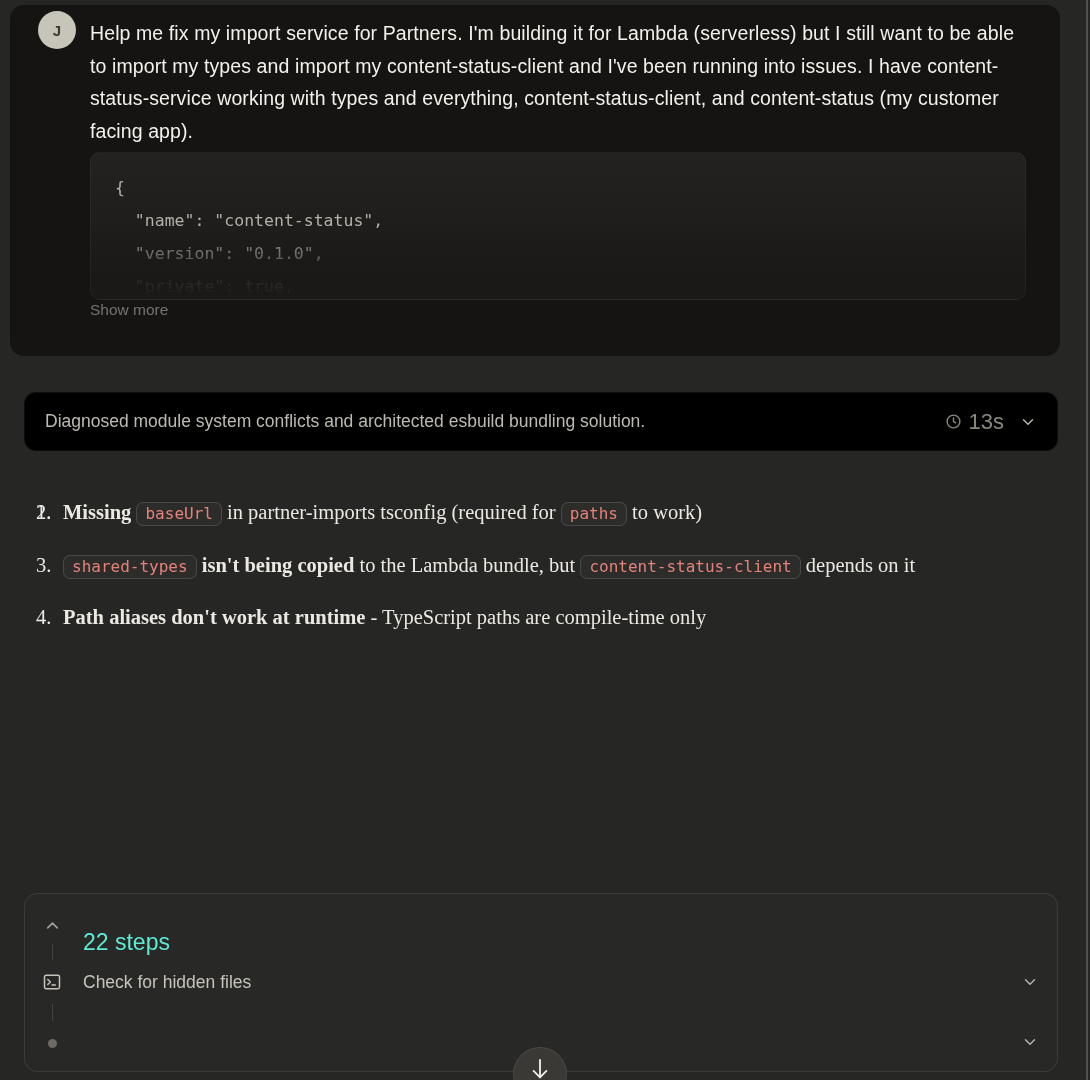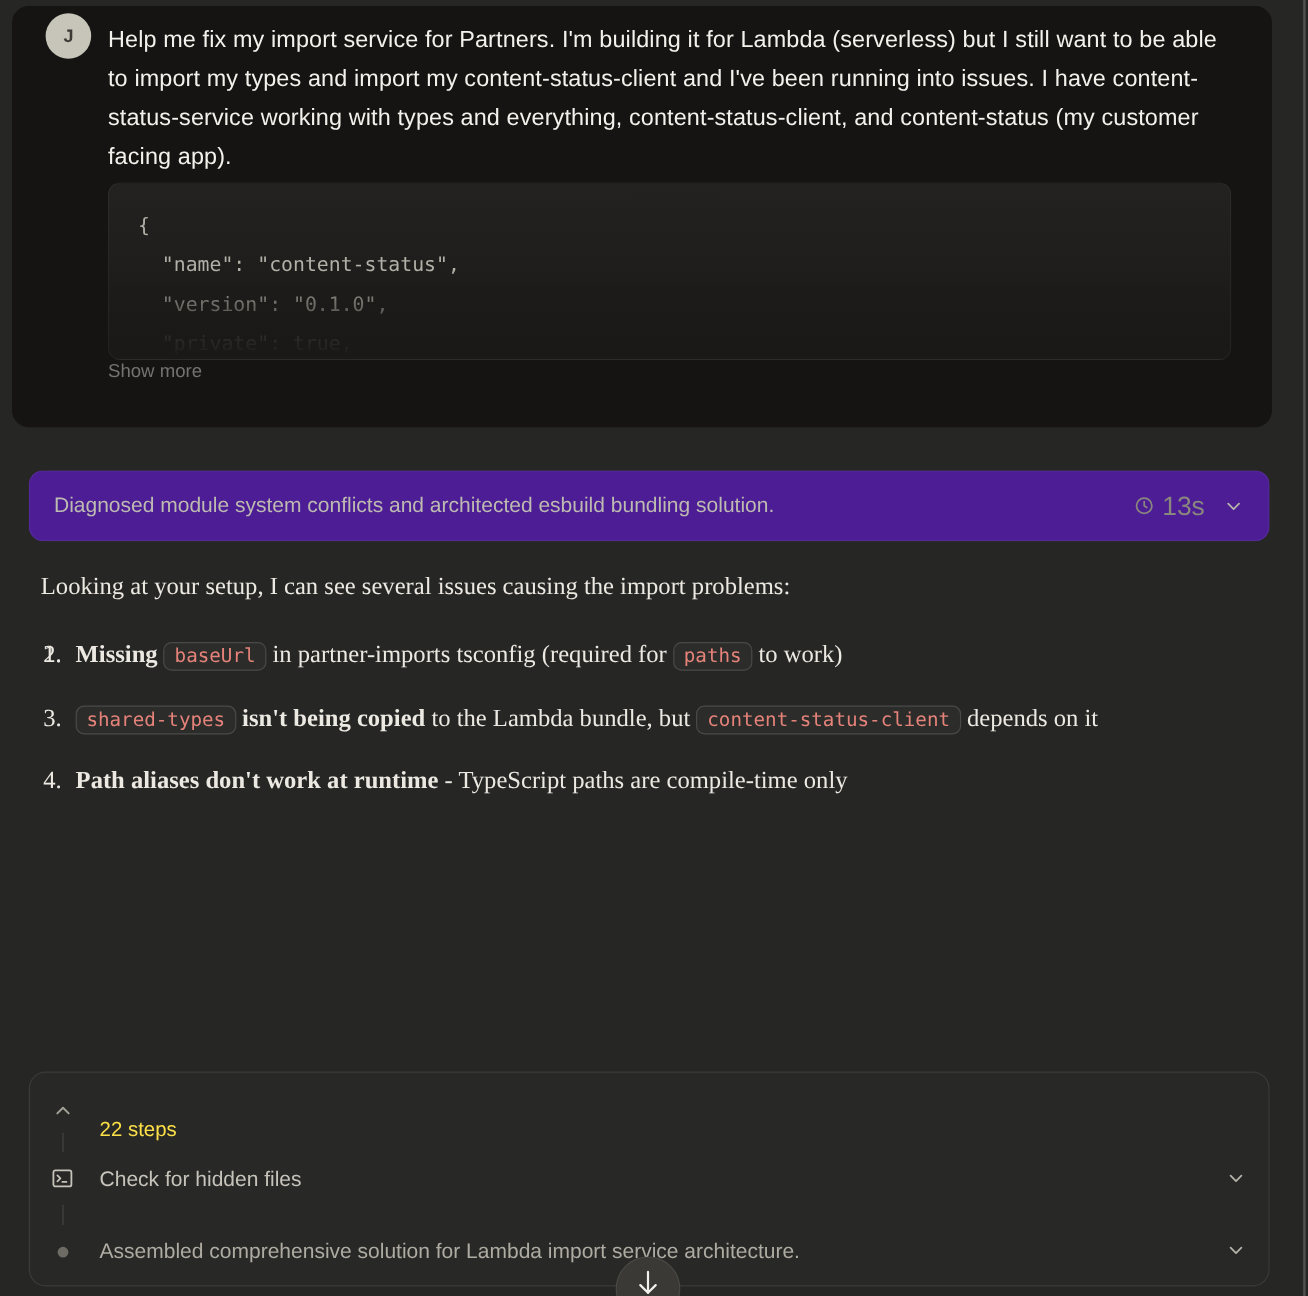--- a/index.html
+++ b/index.html
@@ -35,21 +35,21 @@
     background:linear-gradient(180deg,rgba(26,25,23,0) 0%,rgba(26,25,23,.85) 70%,#1a1917 100%);
   }
   .code-line{white-space:pre;}
   .show-more{
     position:absolute;left:80px;top:296px;font-size:15.5px;color:#737373;cursor:pointer;
     background:none;border:none;padding:0;font-family:inherit;
   }
   
   .thinking-bar{
     position:absolute;left:24px;top:392px;width:1034px;height:59px;box-sizing:border-box;
-    background:#4c1d95;border:1px solid rgba(255,255,255,.055);border-radius:12px;
+    background:#000000;border:1px solid rgba(255,255,255,.055);border-radius:12px;
     display:flex;align-items:center;padding:16px 20px;cursor:pointer;
   }
   .thinking-label{flex:1;font-size:17.5px;color:#bdbab1;}
   .thinking-right{display:flex;align-items:center;gap:7px;color:#8a877f;}
   .thinking-duration{font-size:22px;color:#8a877f;margin-right:8px;}
   .icon-svg{display:block;}
   
   .response{
     position:absolute;left:34px;top:472px;width:978px;
     font-family:"Liberation Serif", serif;font-size:20.5px;color:#ece9e2;
@@ -69,21 +69,21 @@
   
   .steps-panel{
     position:absolute;left:24px;top:893px;width:1034px;height:179px;box-sizing:border-box;
     border:1px solid rgba(255,255,255,.09);border-radius:14px;background:rgba(255,255,255,.012);
   }
   .steps-header{
     position:absolute;left:0;top:15px;width:100%;height:30px;
     display:flex;align-items:center;cursor:pointer;
   }
   .steps-header .hdr-chevron{position:absolute;left:18px;top:7px;color:#a5a29a;}
-  .steps-header-label{position:absolute;left:58px;font-size:17px;color:#fde047;line-height:30px;margin-top:36px;}
+  .steps-header-label{position:absolute;left:58px;font-size:23px;color:#5eead4;line-height:30px;margin-top:36px;}
   .connector{position:absolute;left:27px;width:1px;background:rgba(255,255,255,.13);}
   .c1{top:50px;height:16px;}
   .c2{top:110px;height:17px;}
   .step-row{position:absolute;left:0;width:100%;height:32px;cursor:pointer;}
   .r2{top:72px;}
   .r3{top:132px;}
   .step-label{position:absolute;left:58px;top:0;font-size:17.5px;line-height:32px;}
   .r2 .step-label{color:#c6c3ba;}
   .r3 .step-label{color:#aeaba2;}
   .step-icon{position:absolute;left:17px;top:6px;color:#c6c3ba;}
@@ -132,21 +132,20 @@
     <span class="thinking-duration">13s</span>
     <span style="color:#b5b2a9;">
       <svg class="icon-svg" width="18" height="18" viewBox="0 0 24 24" fill="none" stroke="currentColor" stroke-width="2" stroke-linecap="round" stroke-linejoin="round">
         <polyline points="6 9 12 15 18 9"></polyline>
       </svg>
     </span>
   </span>
 </div>
 
 <div class="response">
-  <div class="intro">Looking at your setup, I can see several issues causing the import problems:</div>
   <ol class="num-list">
     <li>
       <span class="li-num">1.</span>
     </li>
     <li>
       <span class="li-num">2.</span>
       <span><span class="seg-bold">Missing </span><span class="seg-code">baseUrl</span><span class="seg-plain"> in partner-imports tsconfig (required for </span><span class="seg-code">paths</span><span class="seg-plain"> to work)</span></span>
     </li>
     <li>
       <span class="li-num">3.</span>
@@ -180,21 +179,20 @@
     <span class="step-label">Check for hidden files</span>
     <span class="row-chevron">
       <svg class="icon-svg" width="18" height="18" viewBox="0 0 24 24" fill="none" stroke="currentColor" stroke-width="2" stroke-linecap="round" stroke-linejoin="round">
         <polyline points="6 9 12 15 18 9"></polyline>
       </svg>
     </span>
   </div>
   <div class="connector c2"></div>
   <div class="step-row r3">
     <span class="bullet-dot"></span>
-    <span class="step-label">Assembled comprehensive solution for Lambda import service architecture.</span>
     <span class="row-chevron">
       <svg class="icon-svg" width="18" height="18" viewBox="0 0 24 24" fill="none" stroke="currentColor" stroke-width="2" stroke-linecap="round" stroke-linejoin="round">
         <polyline points="6 9 12 15 18 9"></polyline>
       </svg>
     </span>
   </div>
 </div>
 
 <button class="scroll-btn">
   <span style="color:#f2f0ea;">

